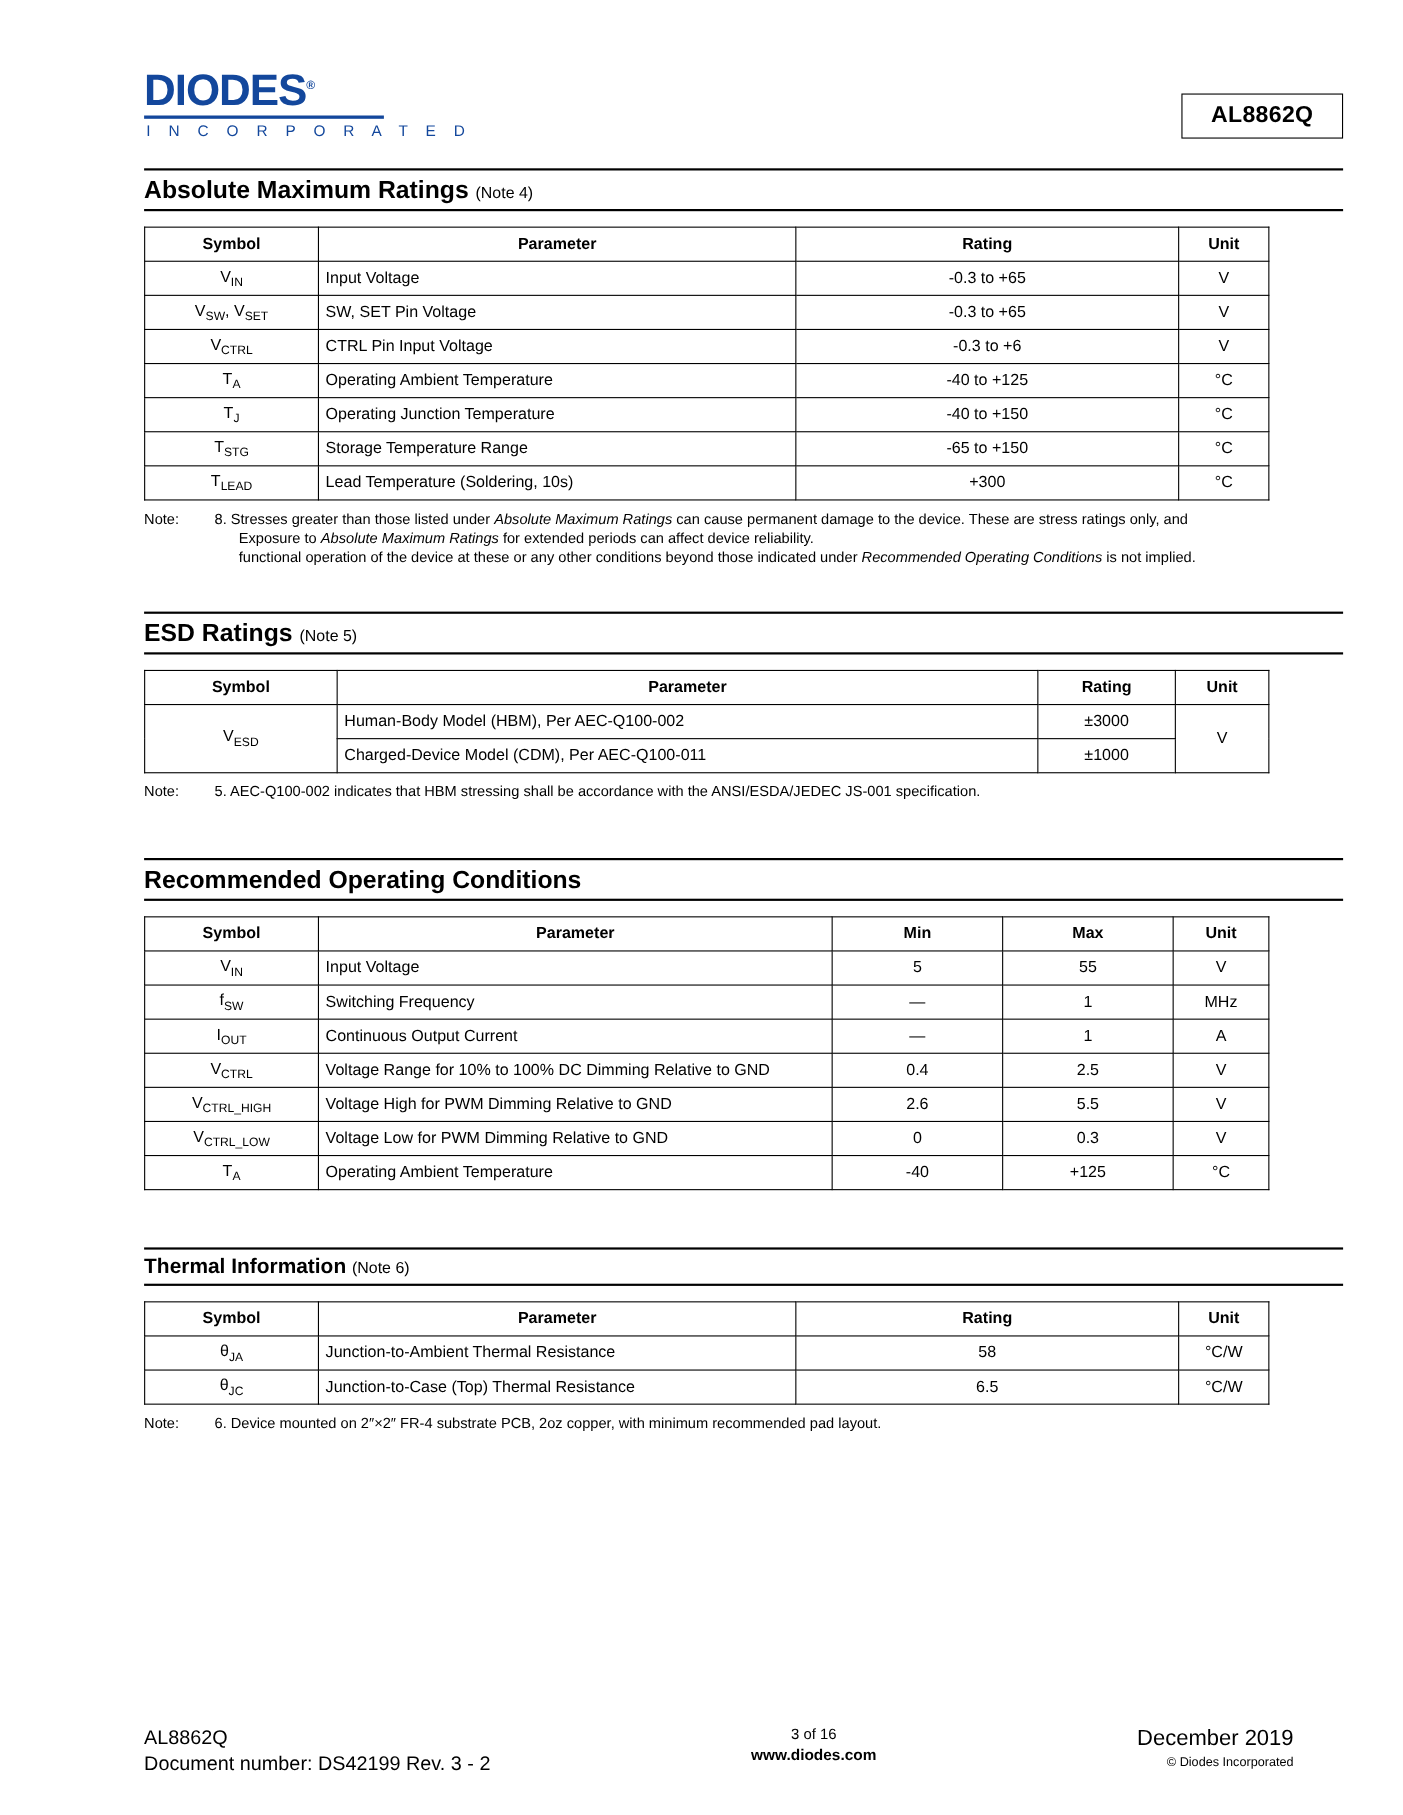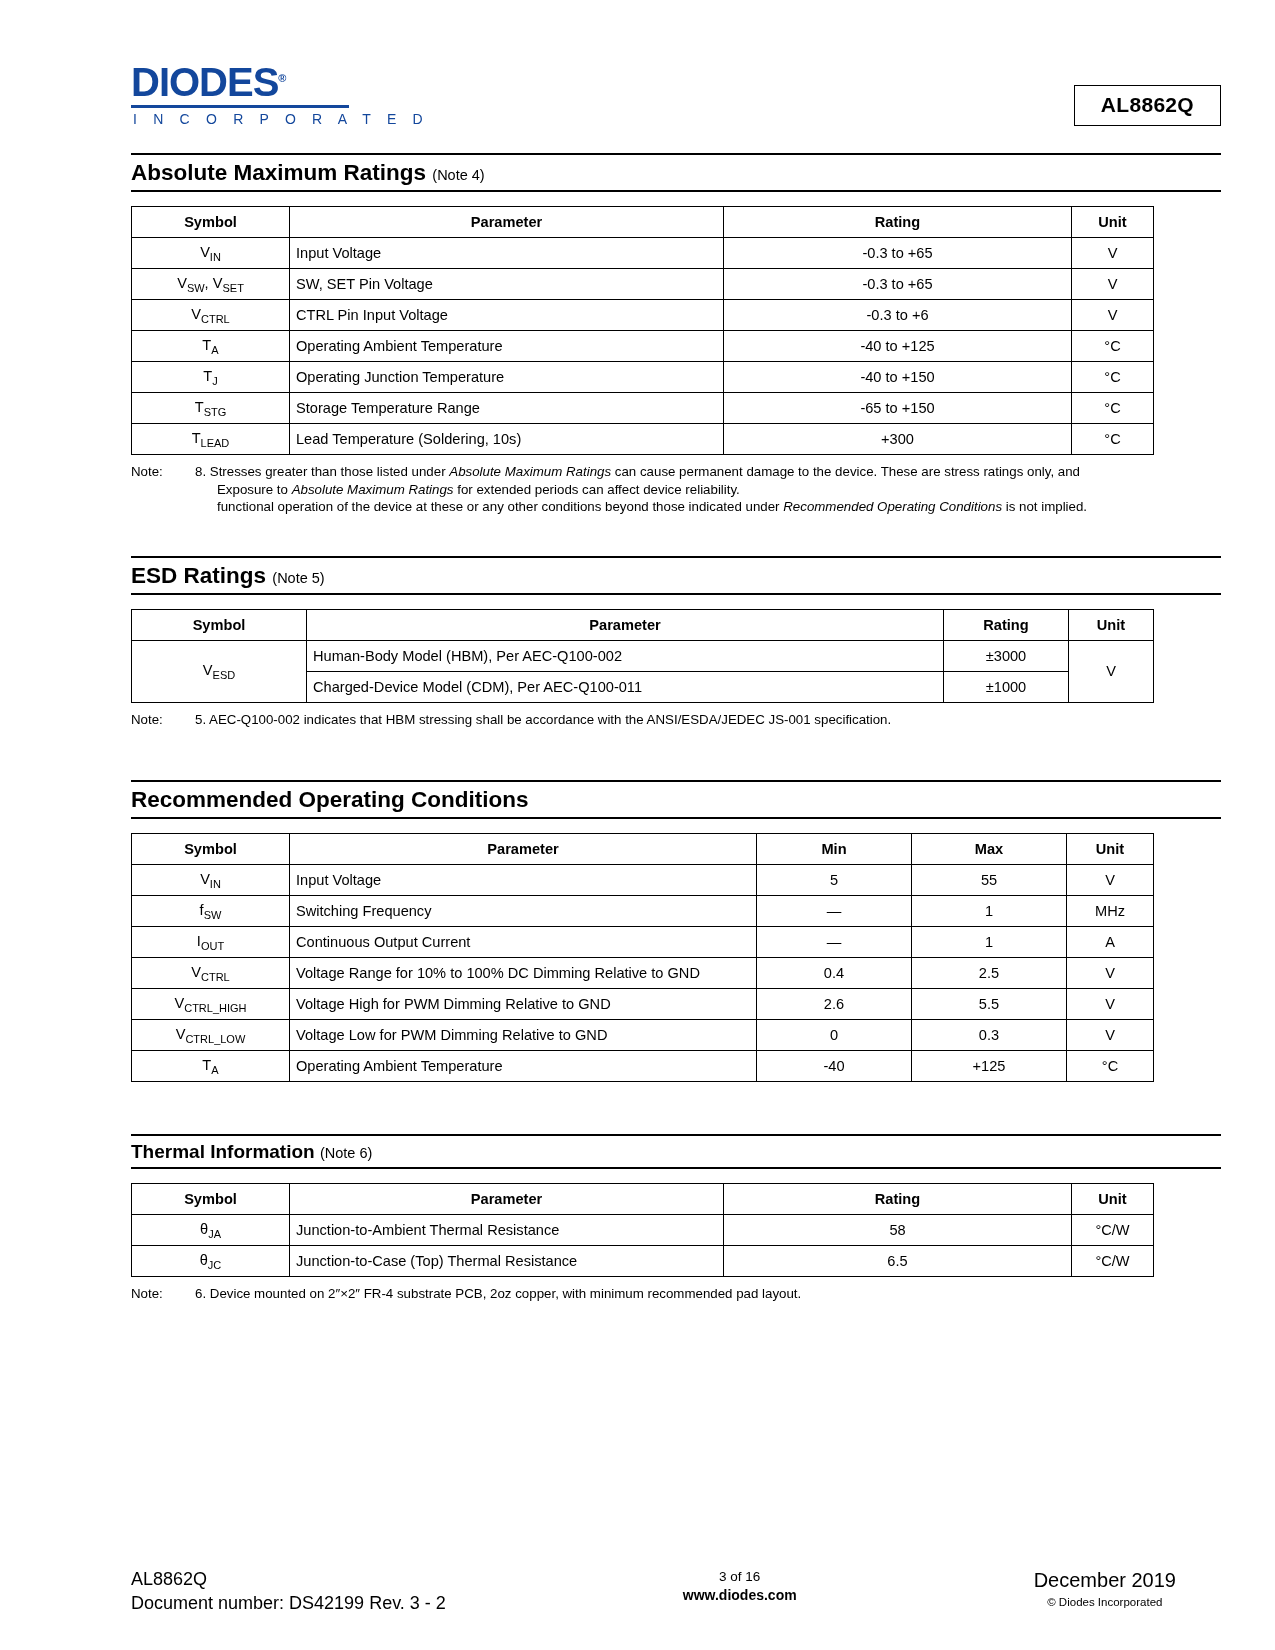--- a/index.html
+++ b/index.html
@@ -163,21 +163,21 @@
     justify-content: space-between;
     align-items: flex-start;
   }
   .f-left .f1 { font-size: 18px; }
   .f-left .f2 { font-size: 18px; margin-top: 3px; }
   .f-mid { text-align: center; }
   .f-mid .f1 { font-size: 13.5px; }
   .f-mid .f2 { font-size: 14px; font-weight: bold; margin-top: 3px; }
   .f-right { text-align: right; }
   .f-right .f1 { font-size: 20px; }
-  .f-right .f2 { font-size: 11.5px; margin-top: 4px; text-align: center; }
+  .f-right .f2 { font-size: 11.5px; margin-top: 4px; }
 </style>
 </head>
 <body>
 
 <div class="page">
 
   <div class="header">
     <div class="logo-wrap">
       <div class="logo-text"><span>DIODES</span><span class="reg">®</span></div>
       <div class="logo-rule"></div>

